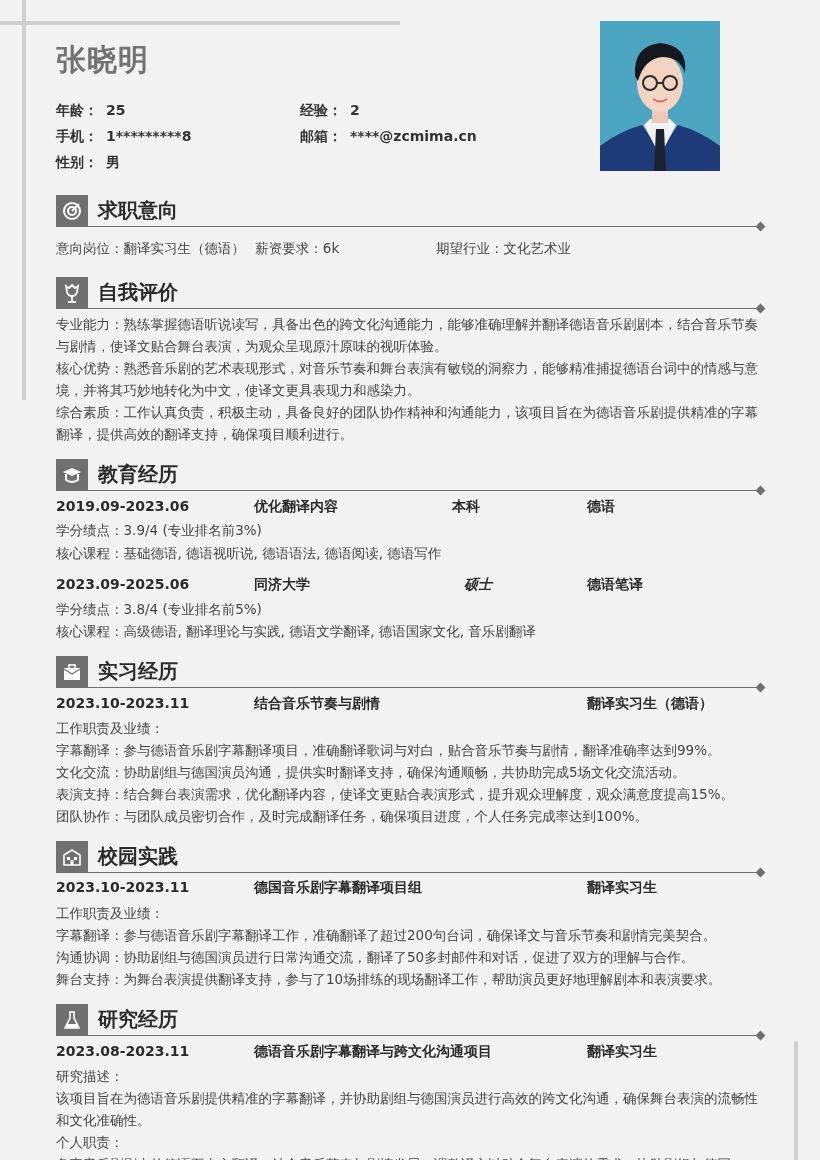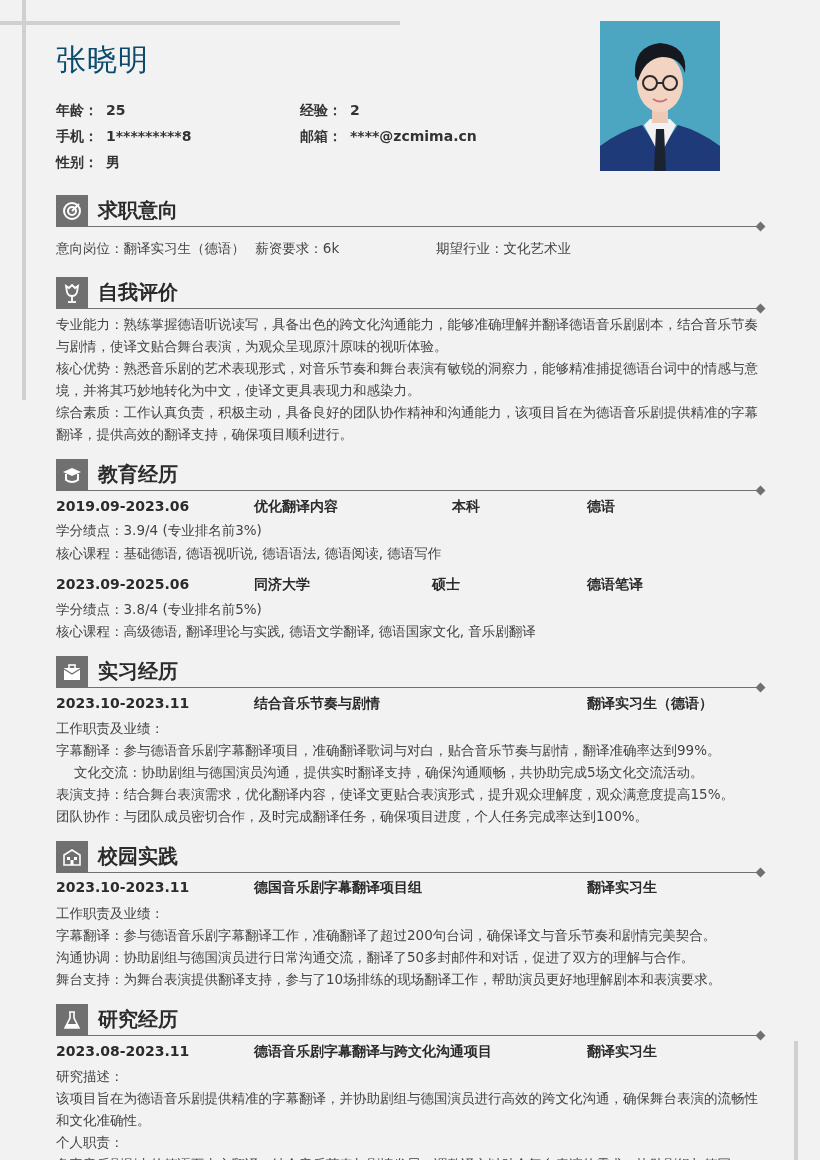--- a/index.html
+++ b/index.html
@@ -7,21 +7,21 @@
   body {
     background: #f2f2f2;
     font-family: "DejaVu Sans", "Liberation Sans", sans-serif;
     color: #333;
     position: relative;
   }
   .deco-vline-left { position: absolute; left: 22px; top: 0; width: 4px; height: 400px; background: #d0d0d0; }
   .deco-hline-top { position: absolute; left: 0; top: 21px; width: 400px; height: 4px; background: #d0d0d0; }
   .deco-vline-right { position: absolute; left: 794px; top: 1041px; width: 4px; height: 120px; background: #d0d0d0; }
 
-  .name { position: absolute; left: 56px; top: 40px; font-size: 30px; font-weight: normal; color: #0c4a6e; letter-spacing: 1px; }
+  .name { position: absolute; left: 56px; top: 40px; font-size: 30px; font-weight: bold; color: #737373; letter-spacing: 1px; }
   .info { position: absolute; font-size: 14px; font-weight: bold; color: #333; }
   .info .lbl { display: inline-block; }
   .info .val { margin-left: 8px; }
 
   .photo {
     position: absolute; left: 600px; top: 21px; width: 120px; height: 150px;
     background: #4aa3c0; overflow: hidden;
   }
 
   .section-head { position: absolute; left: 56px; width: 708px; height: 32px; }
@@ -127,21 +127,21 @@
   <span style="left:0;">2019.09-2023.06</span>
   <span style="left:198px;">优化翻译内容</span>
   <span style="left:396px;">本科</span>
   <span style="left:531px;">德语</span>
 </div>
 <div class="text" style="top:519px;">学分绩点：3.9/4 (专业排名前3%)</div>
 <div class="text" style="top:542px;">核心课程：基础德语, 德语视听说, 德语语法, 德语阅读, 德语写作</div>
 <div class="row" style="top:576px;">
   <span style="left:0;">2023.09-2025.06</span>
   <span style="left:198px;">同济大学</span>
-  <span style="left:376px;">硕士</span>
+  <span style="left:408px;font-style:italic;">硕士</span>
   <span style="left:531px;">德语笔译</span>
 </div>
 <div class="text" style="top:598px;">学分绩点：3.8/4 (专业排名前5%)</div>
 <div class="text" style="top:620px;">核心课程：高级德语, 翻译理论与实践, 德语文学翻译, 德语国家文化, 音乐剧翻译</div>
 
 <div class="section-head" style="top:656px;">
   <div class="icon-box">
     <svg width="20" height="18" viewBox="0 0 20 18">
         <rect x="2" y="5" width="16" height="12" fill="#fff"></rect>
         <rect x="7" y="2" width="6" height="4" fill="none" stroke="#fff" stroke-width="1.6"></rect>
@@ -152,21 +152,21 @@
   <div class="rule"></div>
   <div class="diamond"></div>
 </div>
 <div class="row" style="top:695px;">
   <span style="left:0;">2023.10-2023.11</span>
   <span style="left:198px;">结合音乐节奏与剧情</span>
   <span style="left:531px;">翻译实习生（德语）</span>
 </div>
 <div class="text" style="top:717px;">工作职责及业绩：</div>
 <div class="text" style="top:739px;">字幕翻译：参与德语音乐剧字幕翻译项目，准确翻译歌词与对白，贴合音乐节奏与剧情，翻译准确率达到99%。</div>
-<div class="text" style="top:761px;margin-left:18px;">文化交流：协助剧组与德国演员沟通，提供实时翻译支持，确保沟通顺畅，共协助完成5场文化交流活动。</div>
+<div class="text" style="top:761px;">文化交流：协助剧组与德国演员沟通，提供实时翻译支持，确保沟通顺畅，共协助完成5场文化交流活动。</div>
 <div class="text" style="top:783px;">表演支持：结合舞台表演需求，优化翻译内容，使译文更贴合表演形式，提升观众理解度，观众满意度提高15%。</div>
 <div class="text" style="top:805px;">团队协作：与团队成员密切合作，及时完成翻译任务，确保项目进度，个人任务完成率达到100%。</div>
 
 <div class="section-head" style="top:841px;">
   <div class="icon-box">
     <svg width="20" height="18" viewBox="0 0 20 18">
         <path d="M2 17 L2 7 L10 2 L18 7 L18 17 Z" fill="none" stroke="#fff" stroke-width="1.6"></path>
         <rect x="5" y="9" width="3" height="3" fill="#fff"></rect>
         <rect x="12" y="9" width="3" height="3" fill="#fff"></rect>
         <rect x="8.5" y="12" width="3" height="5" fill="#fff"></rect>

